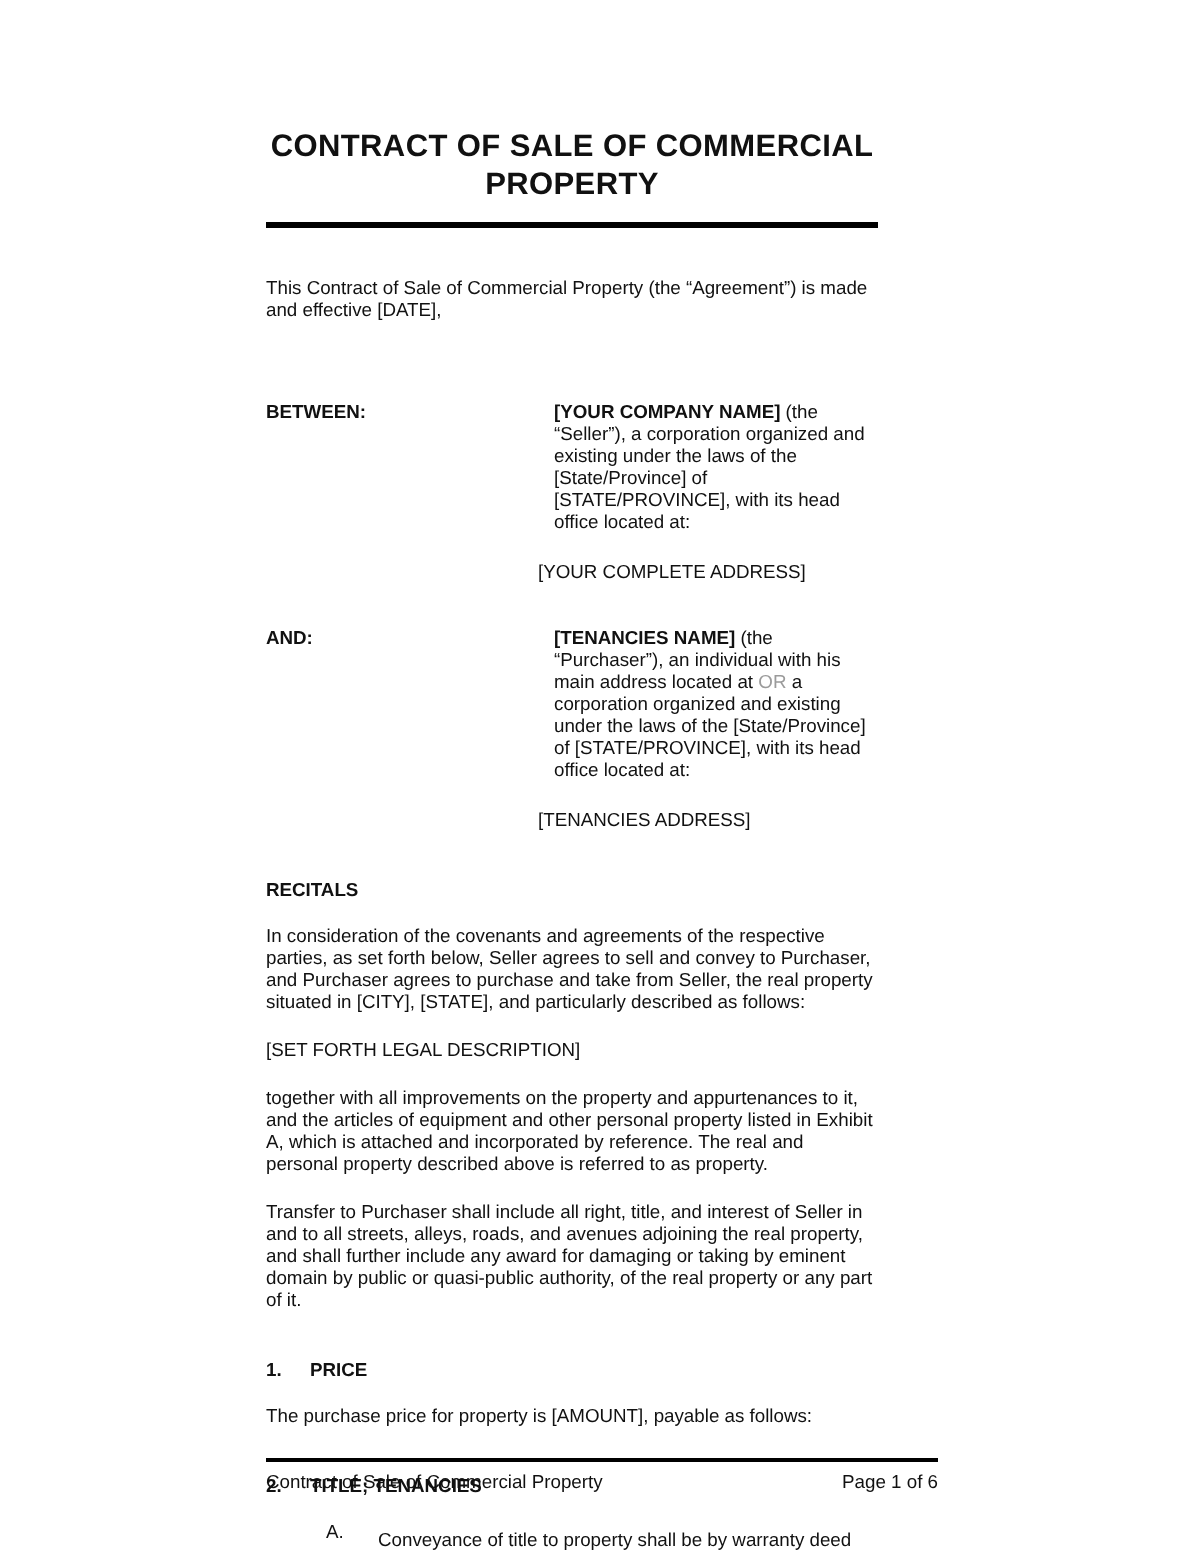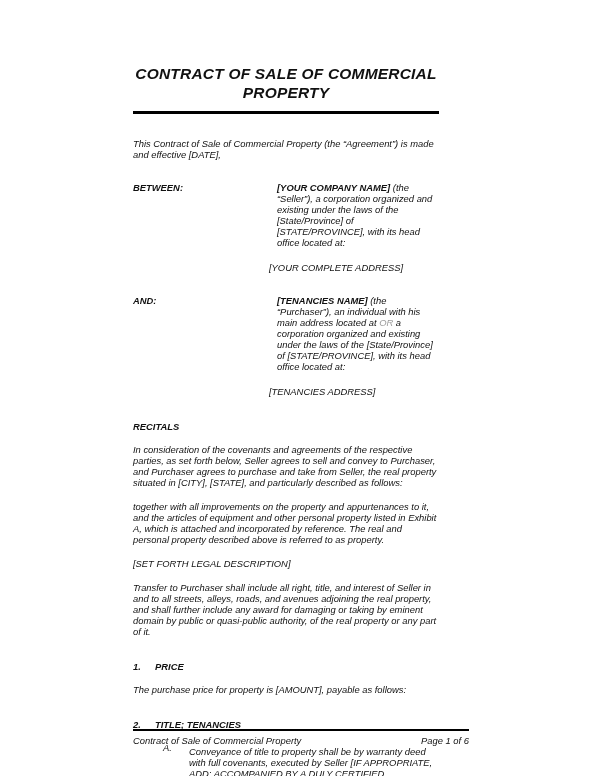--- a/index.html
+++ b/index.html
@@ -9,37 +9,36 @@
     height: 776px;
     margin: 0 auto;
     background: #ffffff;
     box-sizing: border-box;
     padding: 64px 100px 0 70px;
     font-family: "Liberation Sans", "DejaVu Sans", sans-serif;
     font-size: 9.4px;
     line-height: 11px;
     color: #111111;
     overflow: hidden;
-    font-style: italic;
   }
   .doc-title {
     margin: 0;
     font-size: 15.5px;
     line-height: 19px;
     font-weight: bold;
     text-align: center;
     letter-spacing: 0.2px;
   }
   .title-rule {
     height: 3px;
     background: #000000;
     margin-top: 9px;
   }
   p { margin: 0 0 13px 0; }
-  .intro { margin-top: 24px; margin-bottom: 22px; }
+  .intro { margin-top: 24px; margin-bottom: 40px; }
   .party { display: flex; margin-bottom: 22px; gap: 31px; }
   .party-label { width: 105px; flex: none; font-weight: bold; }
   .party-body { flex: 1; }
   .party-body .party-text { margin: 0 0 14px 8px; }
   .party-body .address { margin: 0; }
   .bold { font-weight: bold; }
   .or-muted { color: #9b9b9b; }
   .h-section {
     font-size: 9.4px;
     line-height: 11px;
@@ -85,22 +84,22 @@
   <div class="party">
     <div class="party-label">AND:</div>
     <div class="party-body">
       <p class="party-text"><span class="bold">[TENANCIES NAME]</span><span> (the “Purchaser”), an individual with his main address located at </span><span class="or-muted">OR</span><span> a corporation organized and existing under the laws of the [State/Province] of [STATE/PROVINCE], with its head office located at:</span></p>
       <p class="address">[TENANCIES ADDRESS]</p>
     </div>
   </div>
 
   <h2 class="h-section">RECITALS</h2>
   <p>In consideration of the covenants and agreements of the respective parties, as set forth below, Seller agrees to sell and convey to Purchaser, and Purchaser agrees to purchase and take from Seller, the real property situated in [CITY], [STATE], and particularly described as follows:</p>
+  <p>[SET FORTH LEGAL DESCRIPTION]</p>
   <p>together with all improvements on the property and appurtenances to it, and the articles of equipment and other personal property listed in Exhibit A, which is attached and incorporated by reference. The real and personal property described above is referred to as property.</p>
-  <p>[SET FORTH LEGAL DESCRIPTION]</p>
   <p>Transfer to Purchaser shall include all right, title, and interest of Seller in and to all streets, alleys, roads, and avenues adjoining the real property, and shall further include any award for damaging or taking by eminent domain by public or quasi-public authority, of the real property or any part of it.</p>
 
   <h2 class="h-section"><span class="num">1.</span><span>PRICE</span></h2>
   <p>The purchase price for property is [AMOUNT], payable as follows:</p>
 
   <h2 class="h-section"><span class="num">2.</span><span>TITLE; TENANCIES</span></h2>
 
   <div class="clause">
     <span class="clause-letter">A.</span>
     <p class="clause-text">Conveyance of title to property shall be by warranty deed with full covenants, executed by Seller [IF APPROPRIATE, ADD: ACCOMPANIED BY A DULY CERTIFIED RESOLUTION OF THE BOARD OF DIRECTORS OF SELLER, AUTHORIZING THE CONVEYANCE], to Purchaser or Purchaser’s nominees. Title to be conveyed shall be good and marketable, subject only to [SPECIFY ACCEPTABLE LIENS, ENCUMBRANCES, RESTRICTIONS, EASEMENTS AND OTHER BURDENS].</p>

